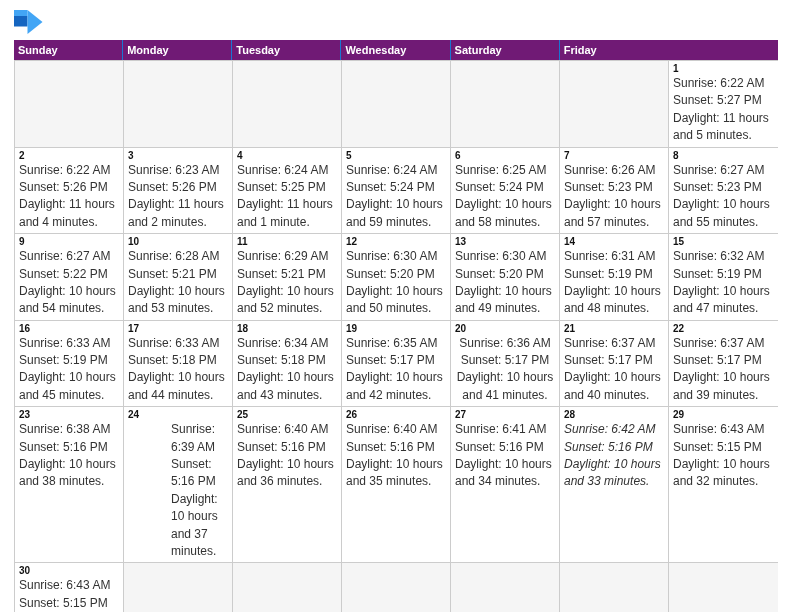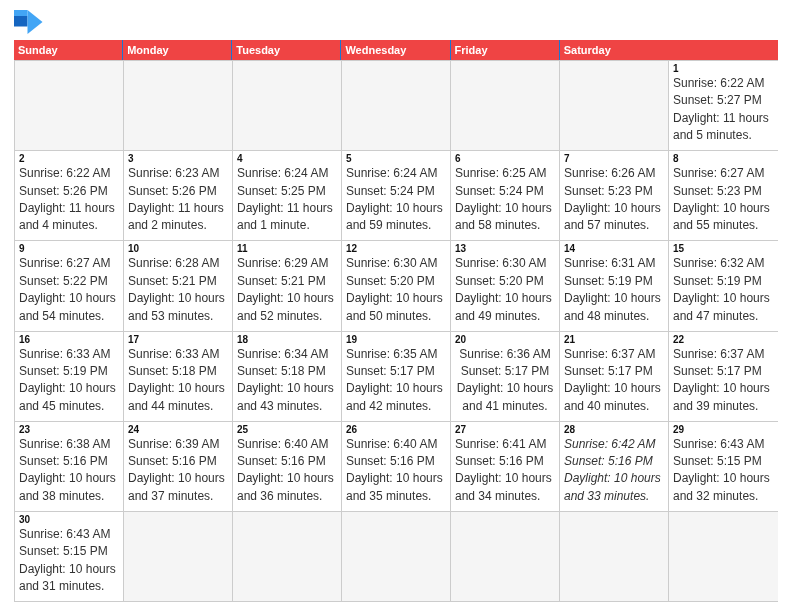--- a/index.html
+++ b/index.html
@@ -54,21 +54,21 @@
       color: #444;
     }
     .calendar {
       flex: 1;
       display: flex;
       flex-direction: column;
     }
     .cal-header {
       display: grid;
       grid-template-columns: repeat(7, 1fr);
-      background: #ef4444;
+      background: #701a75;
     }
     .cal-header-cell {
       color: #fff;
       font-size: 11px;
       font-weight: bold;
       padding: 4px 4px;
       text-align: left;
       border-right: 1px solid #1976D2;
     }
     .cal-header-cell:last-child { border-right: none; }
@@ -127,22 +127,22 @@
       <div class="subtitle"></div>
     </div>
   </div>
 
   <div class="calendar">
     <div class="cal-header">
     <div class="cal-header-cell">Sunday</div>
         <div class="cal-header-cell">Monday</div>
         <div class="cal-header-cell">Tuesday</div>
         <div class="cal-header-cell">Wednesday</div>
+        <div class="cal-header-cell">Saturday</div>
         <div class="cal-header-cell">Friday</div>
-        <div class="cal-header-cell">Saturday</div>
       </div>
     <div class="cal-body">
     <div class="cal-row">
           <div class="cal-cell empty"></div>
           <div class="cal-cell empty"></div>
           <div class="cal-cell empty"></div>
           <div class="cal-cell empty"></div>
           <div class="cal-cell empty"></div>
           <div class="cal-cell empty"></div>
           <div class="cal-cell">
@@ -309,21 +309,21 @@
         <div class="cal-row">
           <div class="cal-cell">
             <span class="day-num">23</span>
             <div class="detail" style="white-space: pre-line;">Sunrise: 6:38 AM
 Sunset: 5:16 PM
 Daylight: 10 hours
 and 38 minutes.</div>
           </div>
           <div class="cal-cell">
             <span class="day-num">24</span>
-            <div class="detail" style="white-space: pre-line;">Sunrise: 6:39 AM
+            <div class="detail" style="white-space: pre-line; margin-left: 43px;">Sunrise: 6:39 AM
 Sunset: 5:16 PM
 Daylight: 10 hours
 and 37 minutes.</div>
           </div>
           <div class="cal-cell">
             <span class="day-num">25</span>
             <div class="detail" style="white-space: pre-line;">Sunrise: 6:40 AM
 Sunset: 5:16 PM
 Daylight: 10 hours
 and 36 minutes.</div>

